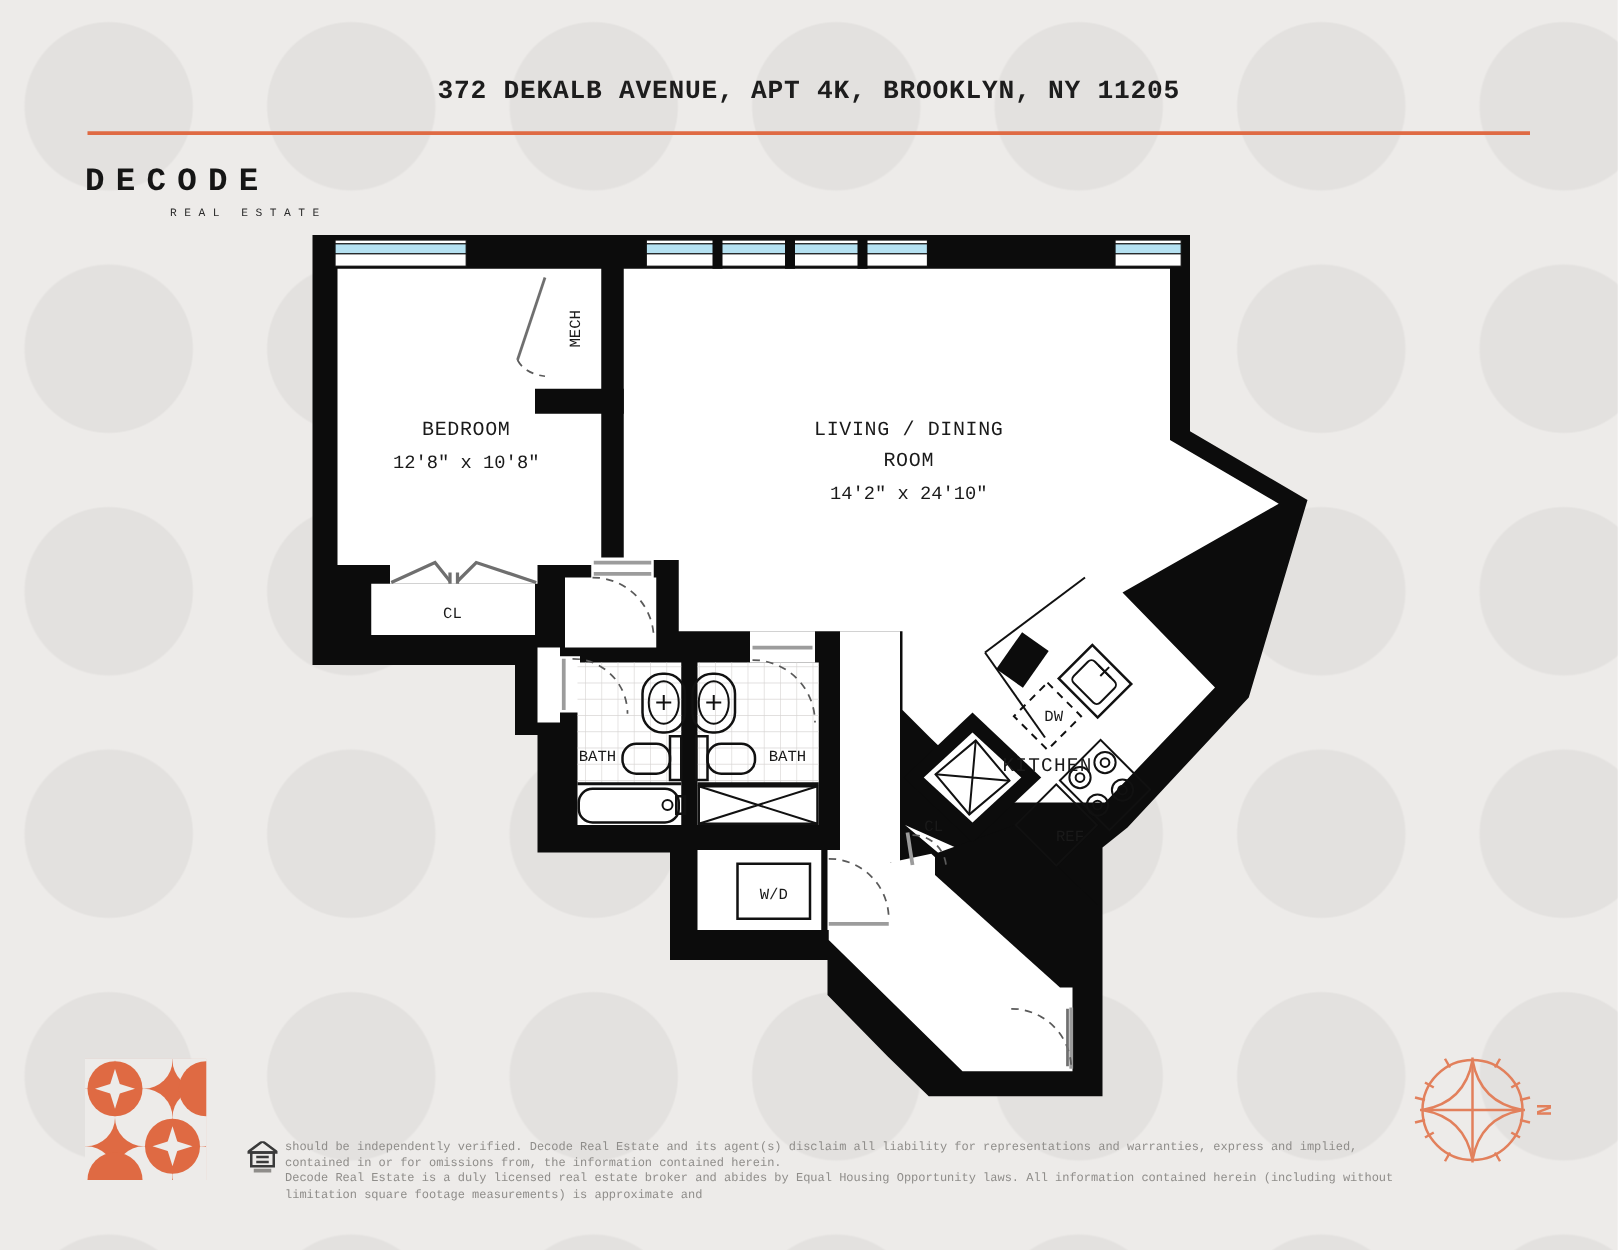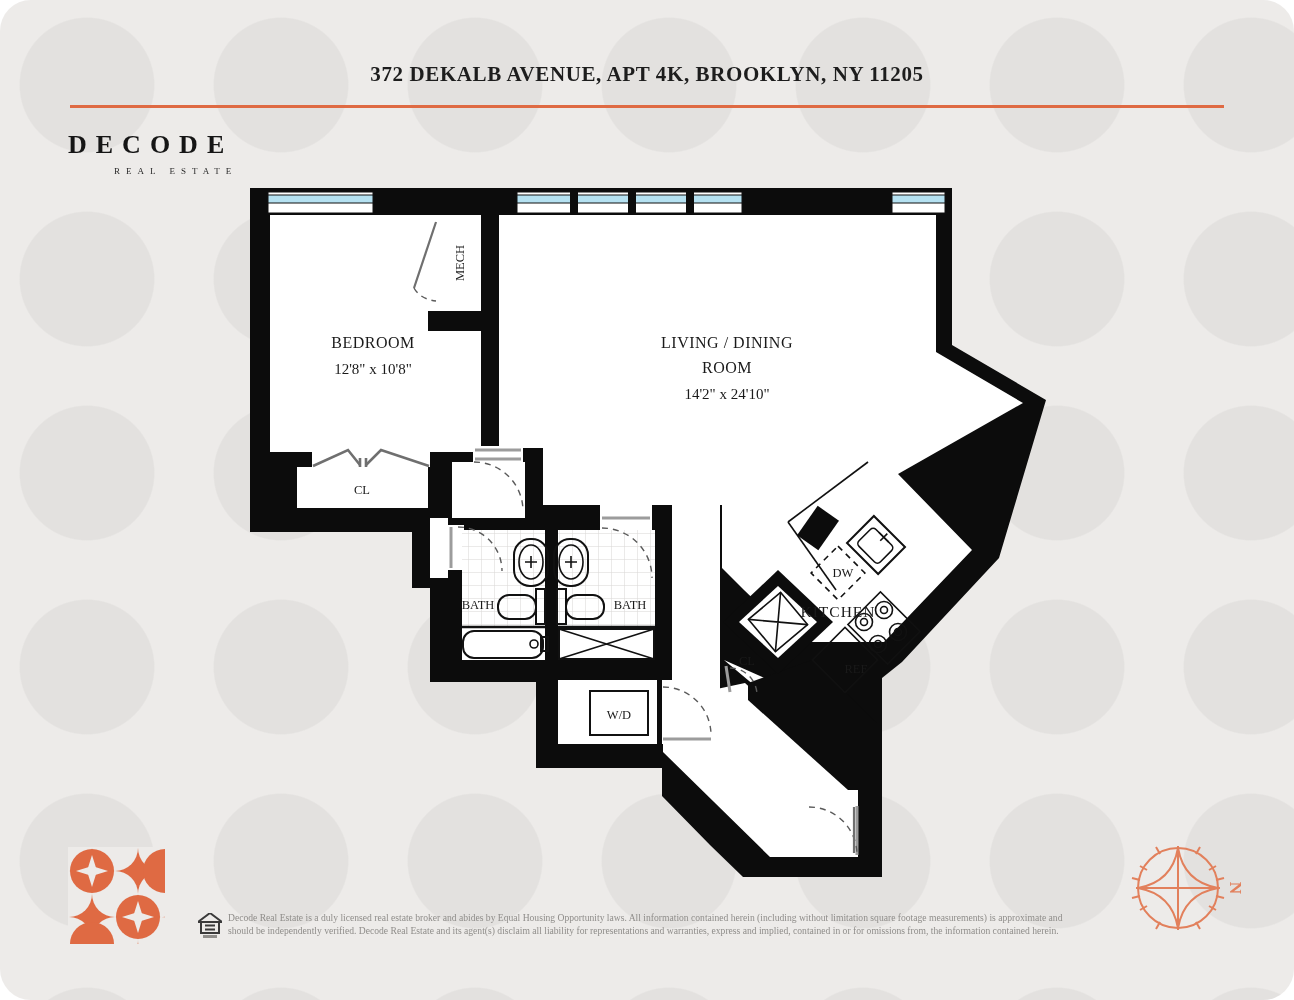--- a/index.html
+++ b/index.html
@@ -1,30 +1,29 @@
 <!DOCTYPE html>
 <html><head>
 <meta charset="utf-8">
 <style>
   html,body{margin:0;padding:0;}
   .page{
     position:relative;width:1294px;height:1000px;overflow:hidden;
-    font-family:Liberation Serif, serif;
+    font-family:Liberation Mono, monospace;
     background-color:#edebe9;
     background-image:radial-gradient(circle at center, #e3e1df 0 48.6%, rgba(0,0,0,0) 49.6%);
     background-size:194px 194px;
     background-position:-10px -12px;
-    border-radius:31px;
   }
   .hdr{position:absolute;left:0;top:62px;width:100%;text-align:center;}
   .hdr .title{font-size:21px;font-weight:bold;letter-spacing:.6px;color:#1d1d1d;}
   .rule{position:absolute;left:70px;right:70px;top:105px;height:3px;}
   .brand{position:absolute;left:68px;top:130px;}
   .brand .nm{font-size:26px;font-weight:bold;letter-spacing:9px;color:#151515;}
-  .brand .tg{font-size:9px;letter-spacing:6px;color:#2a2a2a;margin-top:6px;margin-left:46px;}
+  .brand .tg{font-size:9px;letter-spacing:6px;color:#2a2a2a;margin-top:6px;margin-left:68px;}
   svg{position:absolute;left:0;top:0;}
   .footer-logo{position:absolute;left:68px;top:847px;}
   .disc{position:absolute;left:228px;top:912px;width:890px;color:#8f8d8a;font-size:9.6px;line-height:12.5px;}
   .eh{position:absolute;left:198px;top:913px;}
   .rlabel{font-size:16px;letter-spacing:.5px;fill:#1a1a1a;}
   .rdims{font-size:15px;fill:#1a1a1a;}
   .slabel{font-size:12.5px;fill:#1a1a1a;}
   .wall{fill:#0c0c0c;}
   .floor{fill:#ffffff;}
   .fixture{fill:none;stroke:#111;stroke-width:2;}
@@ -265,17 +264,17 @@
 
   <svg class="eh" width="24" height="26" viewBox="0 0 24 26">
     <polygon points="12,0 0,9 24,9" fill="none" stroke="#3a3a3a" stroke-width="2"></polygon>
     <rect x="3" y="9" width="18" height="11" fill="none" stroke="#3a3a3a" stroke-width="2"></rect>
     <line x1="7" y1="12.5" x2="17" y2="12.5" stroke="#3a3a3a" stroke-width="2"></line>
     <line x1="7" y1="16.5" x2="17" y2="16.5" stroke="#3a3a3a" stroke-width="2"></line>
     <rect x="5" y="22" width="14" height="3" fill="#8f8d8a"></rect>
   </svg>
 
   <div class="disc">
+    <div>should be independently verified. Decode Real Estate and its agent(s) disclaim all liability for representations and warranties, express and implied, contained in or for omissions from, the information contained herein.</div>
     <div>Decode Real Estate is a duly licensed real estate broker and abides by Equal Housing Opportunity laws. All information contained herein (including without limitation square footage measurements) is approximate and</div>
-    <div>should be independently verified. Decode Real Estate and its agent(s) disclaim all liability for representations and warranties, express and implied, contained in or for omissions from, the information contained herein.</div>
   </div>
 
 </div>
 
 </body></html>

